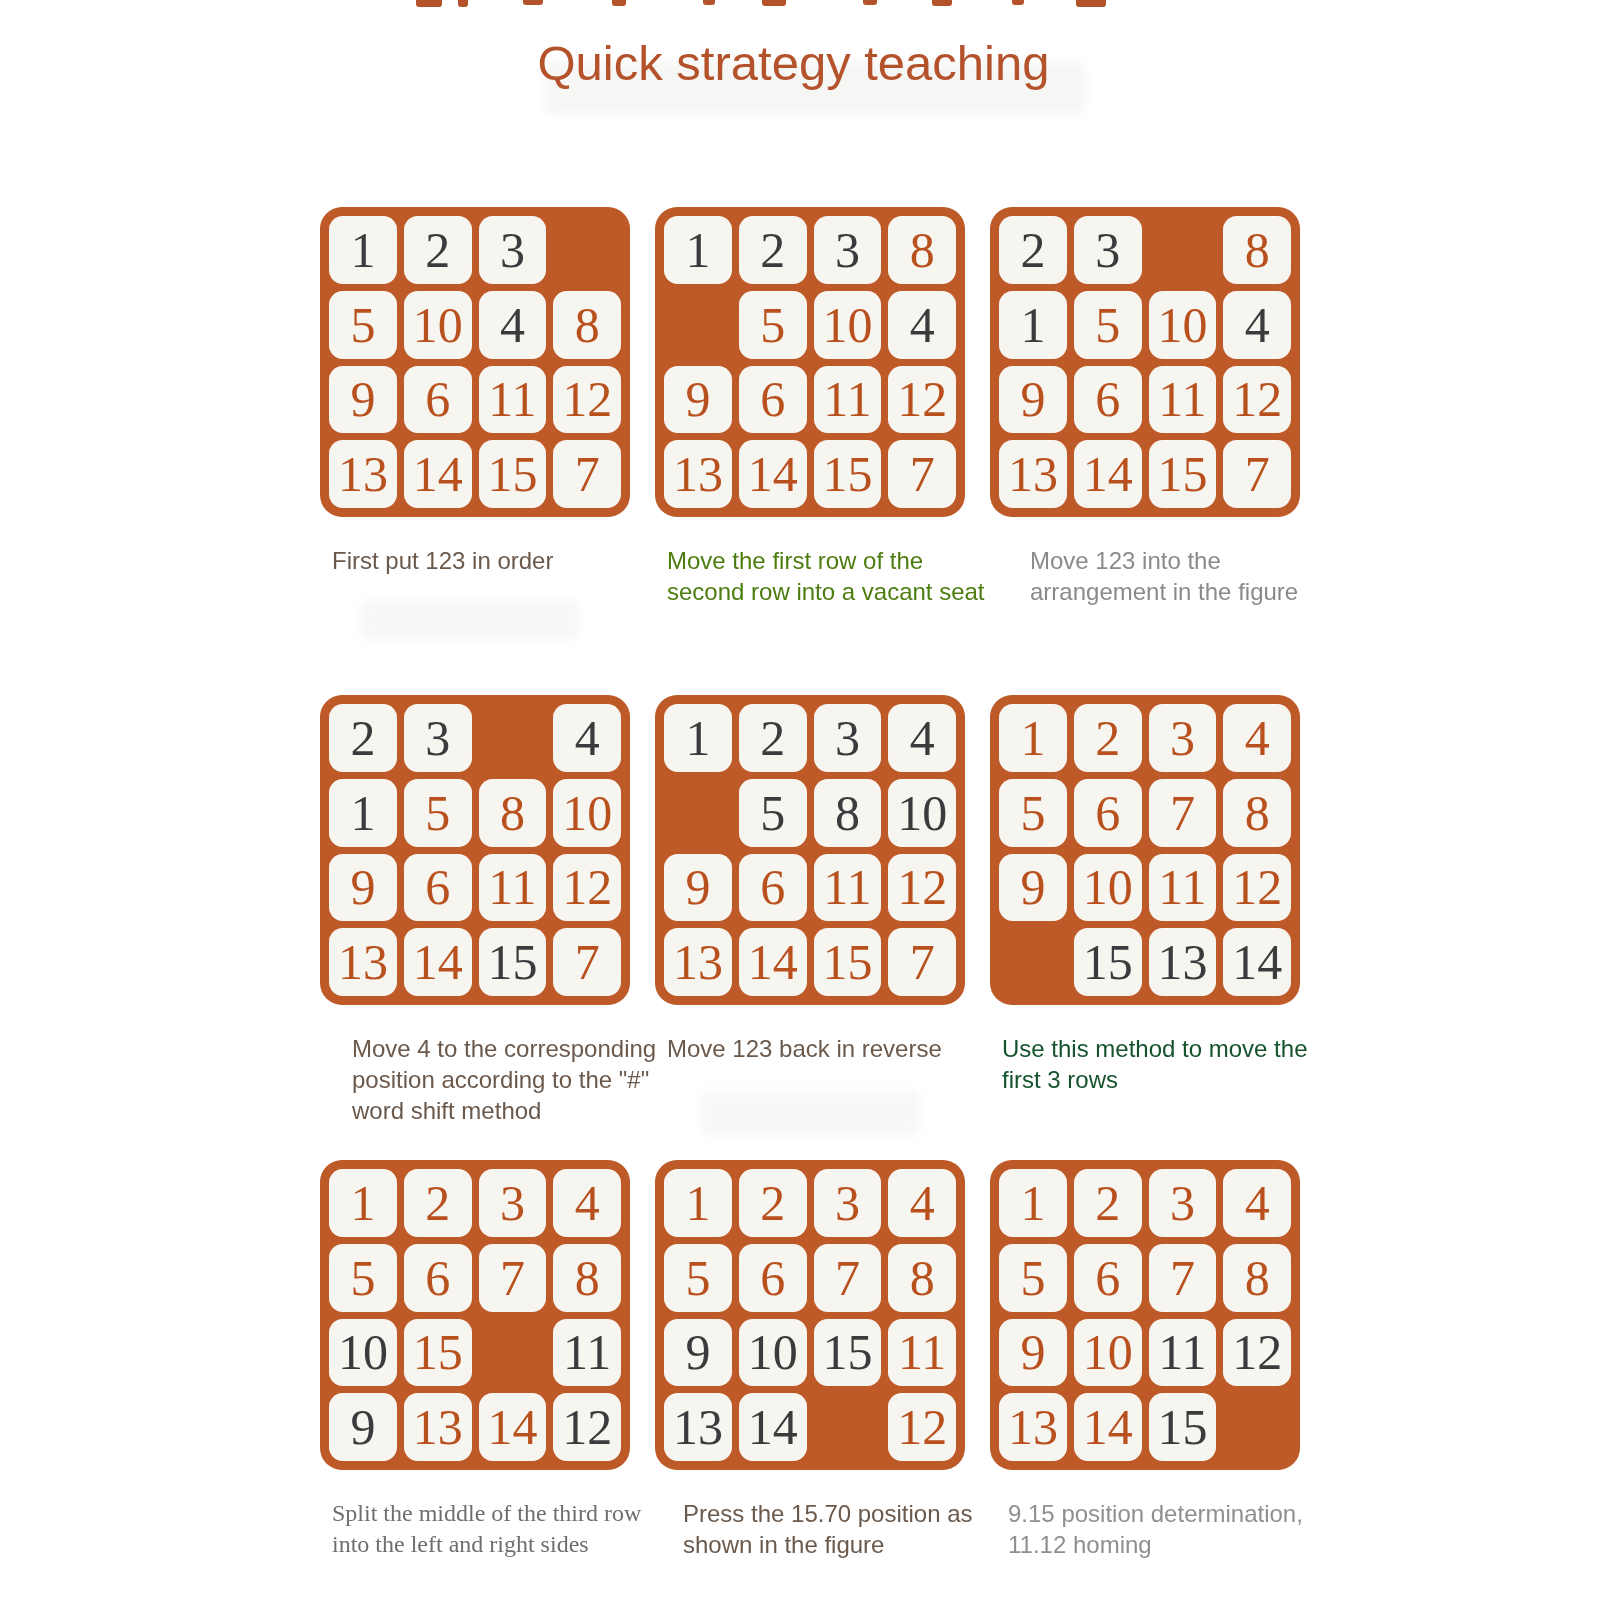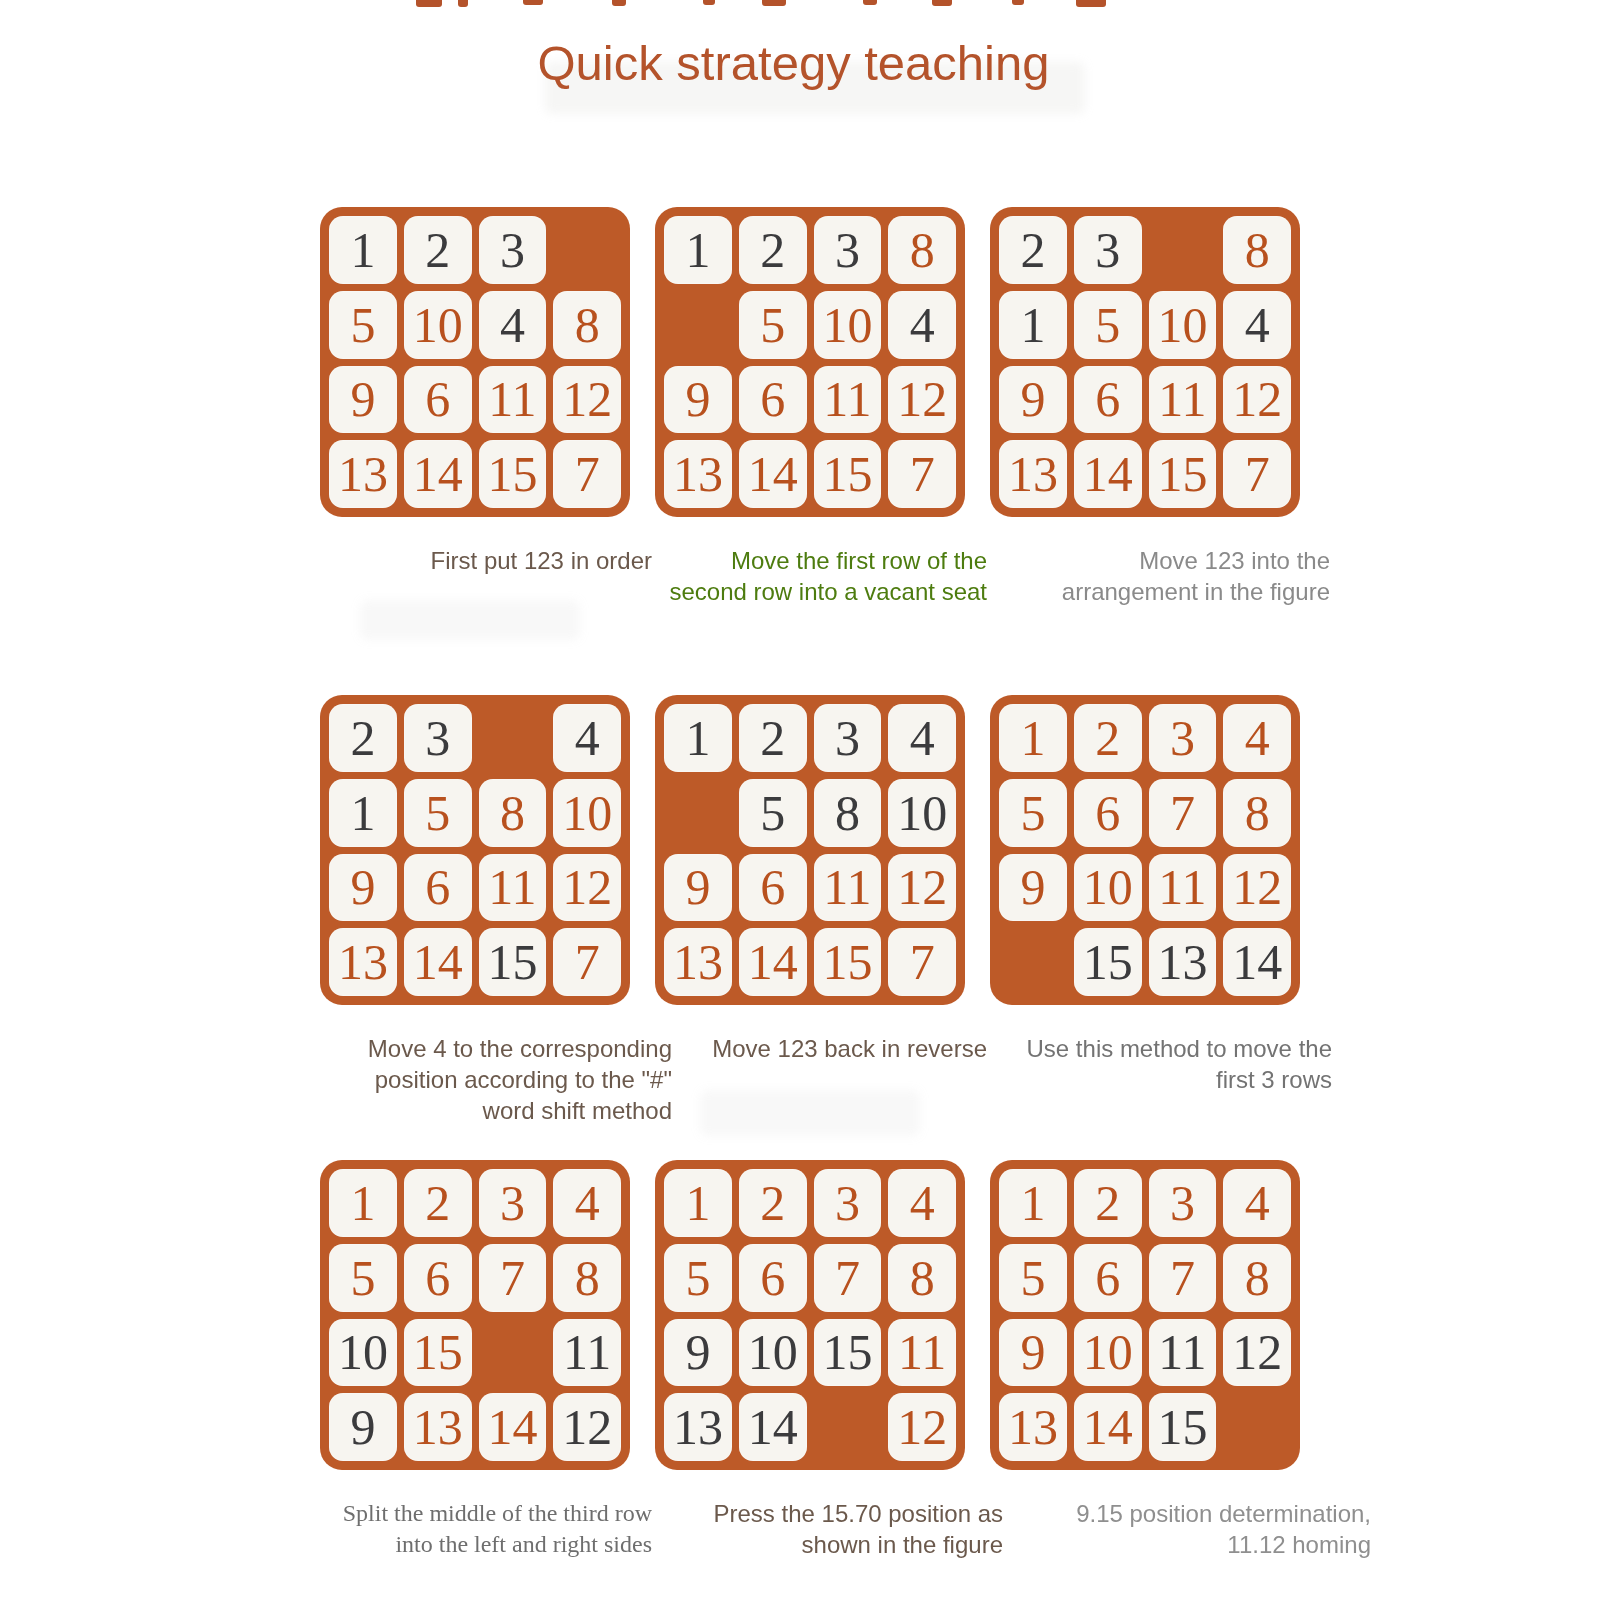--- a/index.html
+++ b/index.html
@@ -34,30 +34,30 @@
     display:flex;align-items:center;justify-content:center;
     font-family:"Liberation Serif","DejaVu Serif",serif;
     font-size:50px;line-height:1;
     box-shadow:0 0 0 1px rgba(255,255,255,0.25) inset;
   }
   .tile.dark{color:#3b3b3d;}
   .tile.orange{color:#b8511e;}
   .cell-empty{background:transparent;border-radius:14px;}
   .caption{
     position:absolute;left:12px;top:338px;width:320px;
-    font-size:24px;line-height:31px;color:#6b594c;text-align:right;
+    font-size:24px;line-height:31px;color:#6b594c;
   }
   
   .p0{left:320px;top:207px;} .p1{left:655px;top:207px;} .p2{left:990px;top:207px;}
   .p3{left:320px;top:695px;} .p4{left:655px;top:695px;} .p5{left:990px;top:695px;}
   .p6{left:320px;top:1160px;} .p7{left:655px;top:1160px;} .p8{left:990px;top:1160px;}
   .p2 .caption{left:40px;width:300px;}
   .p5 .caption{left:12px;width:330px;}
   .p7 .caption{left:28px;}
-  .p8 .caption{left:18px;width:330px;margin-left:33px;}
+  .p8 .caption{left:18px;width:330px;}
 </style>
 </head>
 <body>
 
 <div>
   <div class="crop-frag" style="left:416px;width:26px;"></div>
   <div class="crop-frag" style="left:458px;width:10px;"></div>
   <div class="crop-frag" style="left:523px;width:20px;height:5px;"></div>
   <div class="crop-frag" style="left:612px;width:14px;height:6px;"></div>
   <div class="crop-frag" style="left:703px;width:12px;height:5px;"></div>
@@ -191,21 +191,21 @@
       <div class="tile orange">8</div>
       <div class="tile orange">9</div>
       <div class="tile orange">10</div>
       <div class="tile orange">11</div>
       <div class="tile orange">12</div>
       <div class="cell-empty"></div>
       <div class="tile dark">15</div>
       <div class="tile dark">13</div>
       <div class="tile dark">14</div>
     </div>
-  <div class="caption" style="color: #737373;">Use this method to move the first 3 rows</div>
+  <div class="caption" style="color: #14532d;">Use this method to move the first 3 rows</div>
 </div>
 <div class="puzzle-card p6">
   <div class="board">
       <div class="tile orange">1</div>
       <div class="tile orange">2</div>
       <div class="tile orange">3</div>
       <div class="tile orange">4</div>
       <div class="tile orange">5</div>
       <div class="tile orange">6</div>
       <div class="tile orange">7</div>

